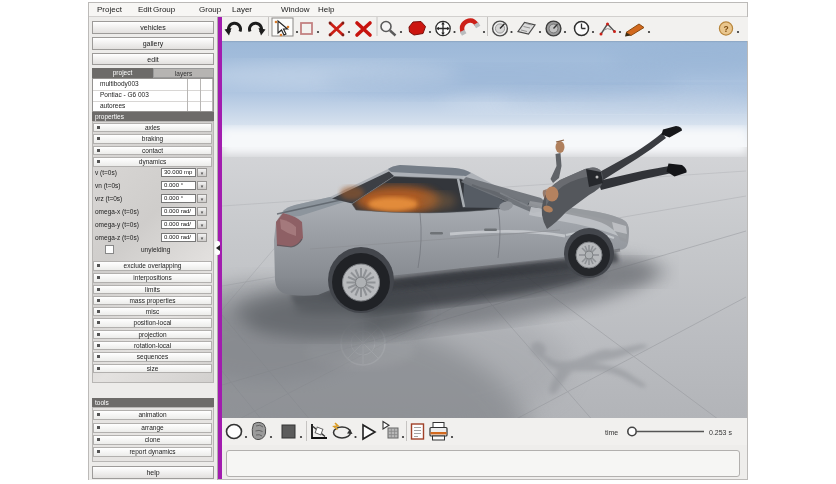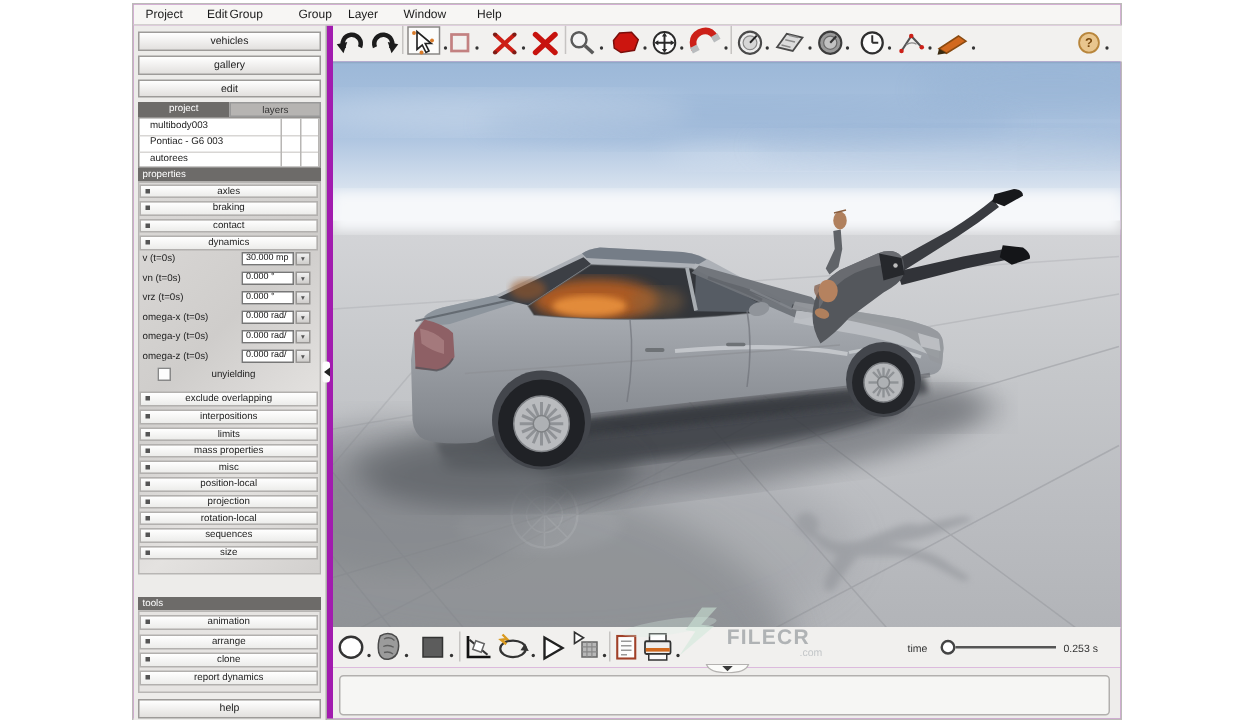--- a/index.html
+++ b/index.html
@@ -28,21 +28,21 @@
 </style>
 </head>
 <body>
 <div id="win">
   <div id="menubar">
     <span class="mi" style="left:8px">Project</span>
     <span class="mi" style="left:49px">Edit</span>
     <span class="mi" style="left:64px">Group</span>
     <span class="mi" style="left:110px">Group</span>
     <span class="mi" style="left:143px">Layer</span>
-    <span class="mi" style="left:180px">Window</span>
+    <span class="mi" style="left:192px">Window</span>
     <span class="mi" style="left:229px">Help</span>
   </div>
   <div id="side">
     <div class="btn3d" style="top:4px;height:13px;line-height:12px;">vehicles</div>
     <div class="btn3d" style="top:20px;height:13px;line-height:12px;">gallery</div>
     <div class="btn3d" style="top:36px;height:12px;line-height:11px;">edit</div>
     <div class="abs" style="left:3px;top:51px;width:61px;height:10px;background:#6d6b69;color:#fff;font-size:6.5px;text-align:center;line-height:10px;">project</div>
     <div class="abs" style="left:64px;top:51px;width:61px;height:10px;background:#b6b4b2;color:#333;font-size:6.5px;text-align:center;line-height:10px;border:1px solid #999;">layers</div>
     <div class="abs" style="left:3px;top:61px;width:122px;height:34px;background:#fff;border:1px solid #949290;">
       <div class="abs" style="left:7px;top:1px;font-size:6.5px;color:#222;">multibody003</div>
@@ -373,21 +373,13 @@
     <rect x="432.5" y="436" width="12" height="4" fill="#fafafa" stroke="#333" stroke-width="1"></rect>
     <circle cx="452" cy="437" r="1.1" fill="#333"></circle>
     <text x="605" y="434.5" font-size="7" fill="#333">time</text>
     <circle cx="632" cy="431.5" r="4.2" fill="#fff" stroke="#444" stroke-width="1.6"></circle>
     <line x1="637" y1="431.5" x2="704" y2="431.5" stroke="#555" stroke-width="1.6"></line>
     <text x="709" y="434.5" font-size="7" fill="#333">0.253 s</text>
   </svg></div>
   <div id="bott">
       <div id="statbox"></div>
     </div>
-  <div id="wm"><svg width="270" height="50" viewBox="389 399 270 50">
-    <ellipse cx="446" cy="418" rx="32" ry="5" fill="#dcefe5" opacity="0.3" transform="rotate(-8 446 418)"></ellipse>
-    <path d="M468 405 L457 420 L463.5 421 L453 437 L476 417.5 L467.5 416.5 L478 405 Z" fill="#cde8d8" opacity="0.55"></path>
-    <text x="484.5" y="429.5" font-size="14" font-weight="bold" letter-spacing="0.8" fill="#b0b3b5">FILECR</text>
-    <text x="533" y="437.5" font-size="7" fill="#c3c6c8">.com</text>
-    <path d="M471 443 Q473 448.5 485 448.5 Q497 448.5 499 443 Z" fill="#fbfbf9" stroke="#b4b2b0" stroke-width="0.8"></path>
-    <path d="M481.5 444 L488.5 444 L485 447.5 Z" fill="#3a3a3a"></path>
-  </svg></div>
 </div>
 
 </body></html>

